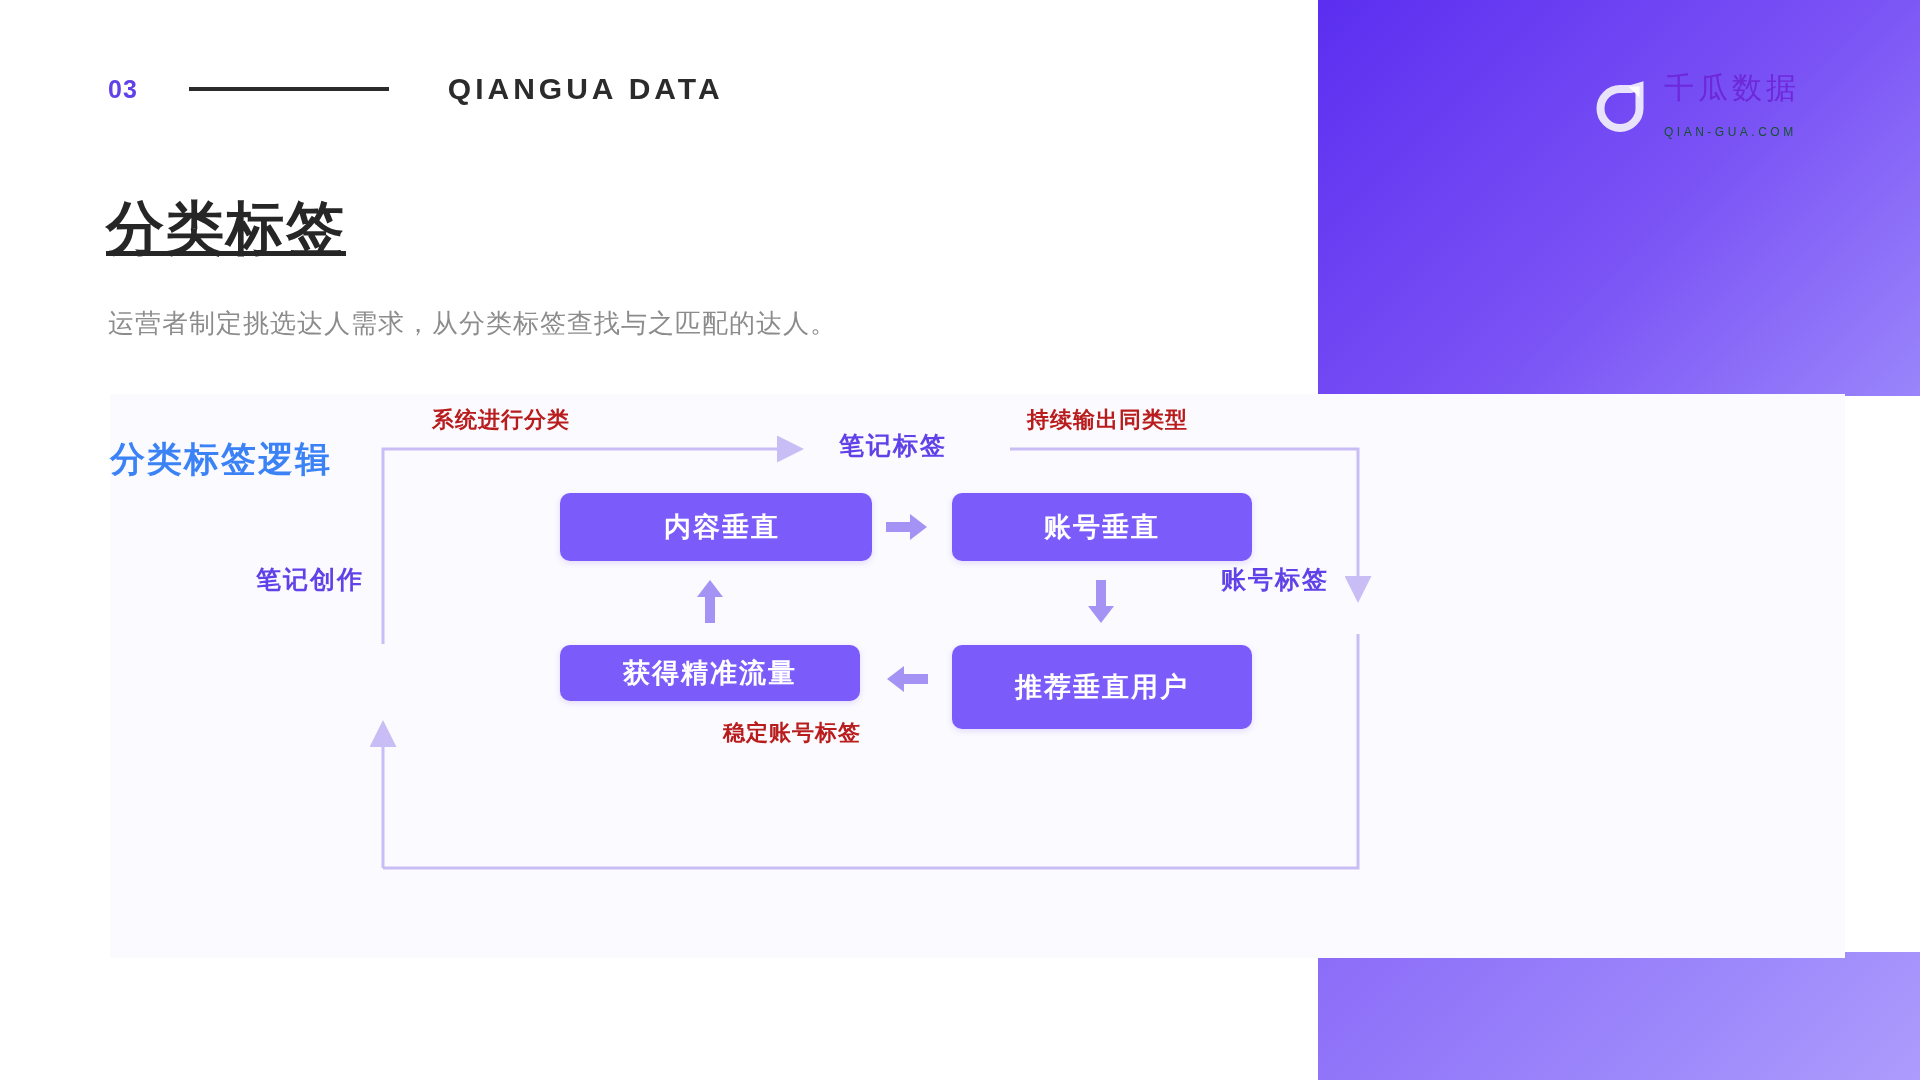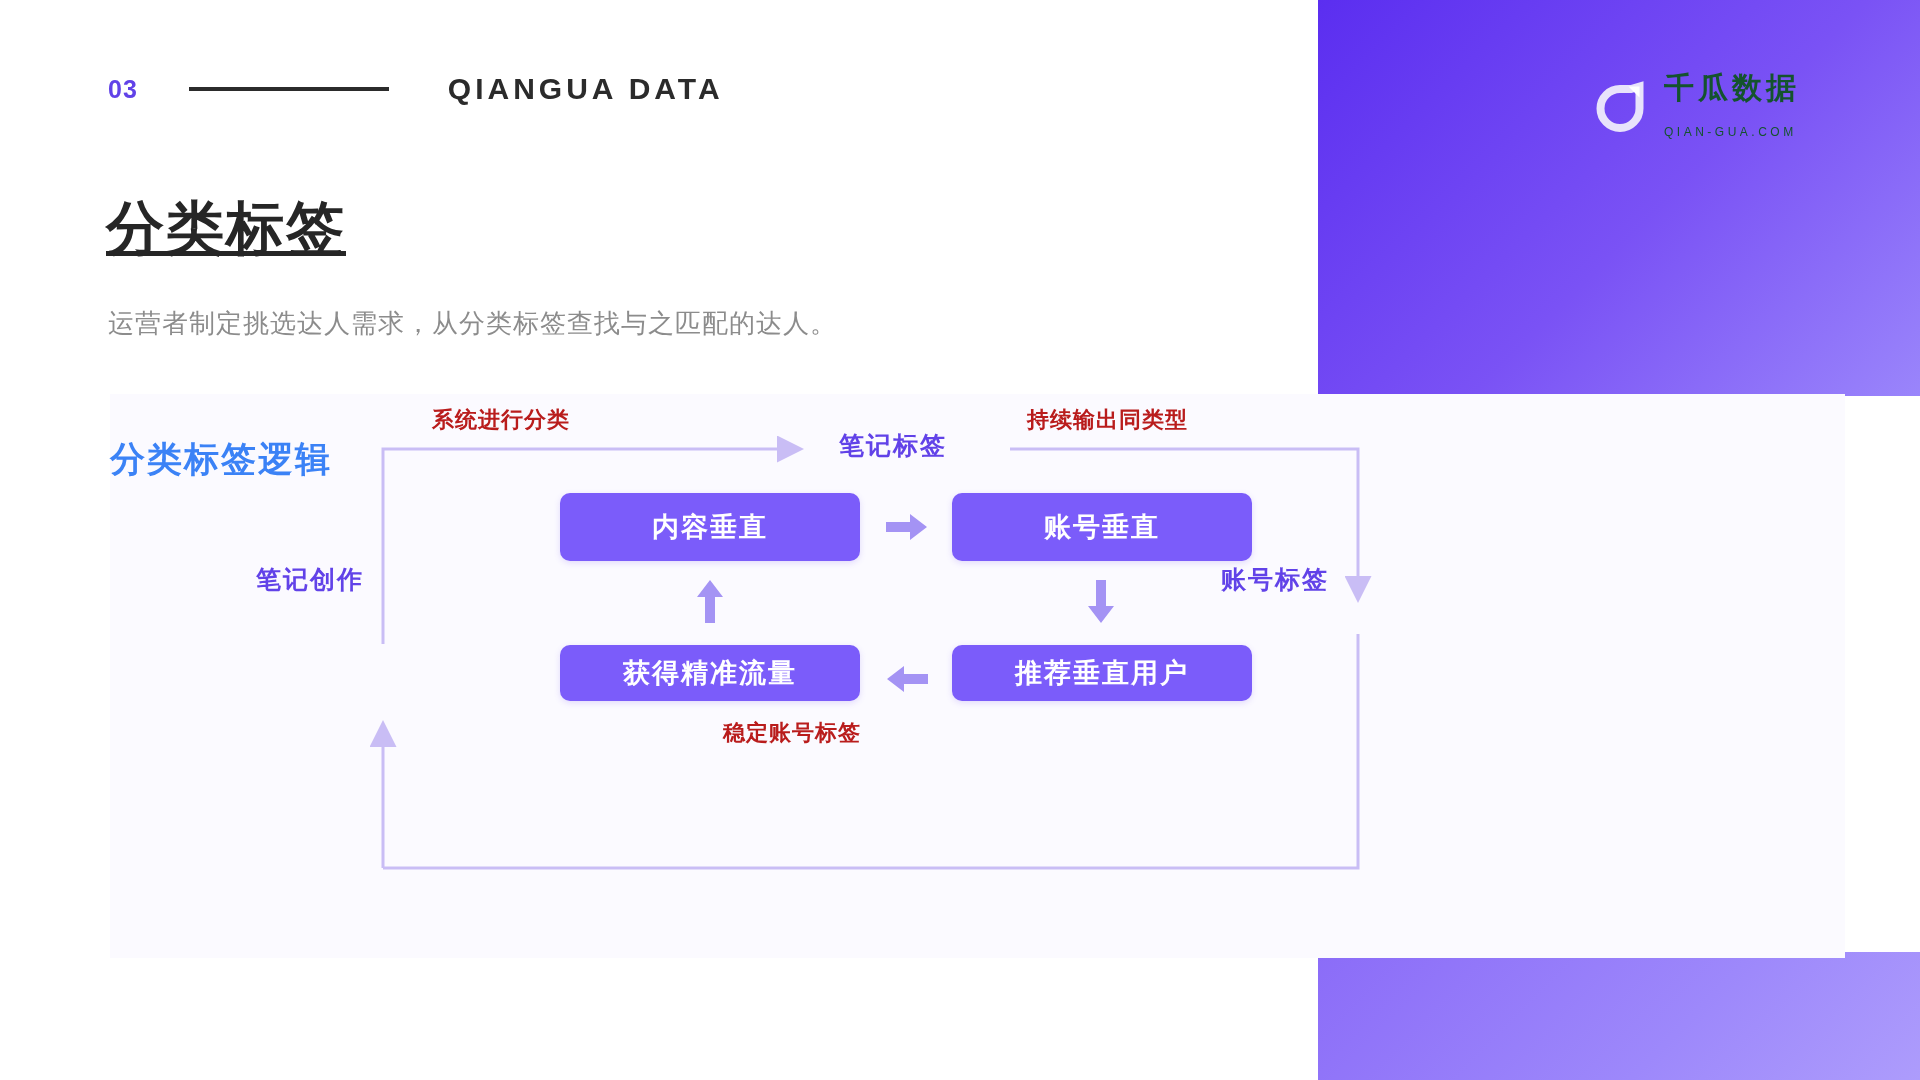--- a/index.html
+++ b/index.html
@@ -33,21 +33,21 @@
   }
   .eyebrow-brand{
     font-size:30px;font-weight:bold;color:#2b2b2b;letter-spacing:4px;line-height:1;
   }
 
   
   .logo{position:absolute;left:1592px;top:72px;display:flex;align-items:center;gap:16px;}
   .logo-mark{width:56px;height:56px;flex:0 0 56px;}
   .logo-text{display:flex;flex-direction:column;align-items:flex-start;}
   .logo-cn{
-    font-size:30px;font-weight:bold;color:#14532d;letter-spacing:4px;line-height:1.05;
+    font-size:30px;font-weight:normal;color:#6d28d9;letter-spacing:4px;line-height:1.05;
   }
   .logo-en{
     font-size:12px;color:#14532d;letter-spacing:3.5px;line-height:1.4;margin-top:20px;
     font-weight:normal;
   }
 
   
   .page-title{
     position:absolute;left:106px;top:196px;
     font-size:58px;font-weight:bold;color:#262626;letter-spacing:2px;line-height:1.1;text-decoration:underline;
@@ -71,24 +71,24 @@
   .diagram{position:absolute;inset:0;}
   .diagram svg{position:absolute;left:0;top:0;}
 
   
   .node{
     position:absolute;border-radius:10px;background:#7b5cfa;
     display:flex;align-items:center;justify-content:center;
     color:#ffffff;font-size:27px;font-weight:bold;letter-spacing:2px;
     box-shadow:0 2px 6px rgba(110,80,240,.18);
   }
-  .node-a{left:450px;top:99px;width:300px;height:68px;}
+  .node-a{left:450px;top:99px;width:300px;height:68px;padding-left:12px;}
   .node-b{left:842px;top:99px;width:300px;height:68px;}
   .node-c{left:450px;top:251px;width:300px;height:56px;}
-  .node-d{left:842px;top:251px;width:300px;height:56px;}
+  .node-d{left:842px;top:251px;width:300px;height:84px;}
 
   
   .lbl{position:absolute;font-weight:bold;letter-spacing:2px;white-space:nowrap;}
   .lbl-strong{font-size:25px;color:#6142e8;}
   .lbl-soft{font-size:22px;color:#b91c1c;font-weight:bold;letter-spacing:1px;}
 
   .lbl-note-tag{left:729px;top:35px;}       
   .lbl-note-create{left:146px;top:169px;}   
   .lbl-acct-tag{left:1111px;top:169px;}     
 

